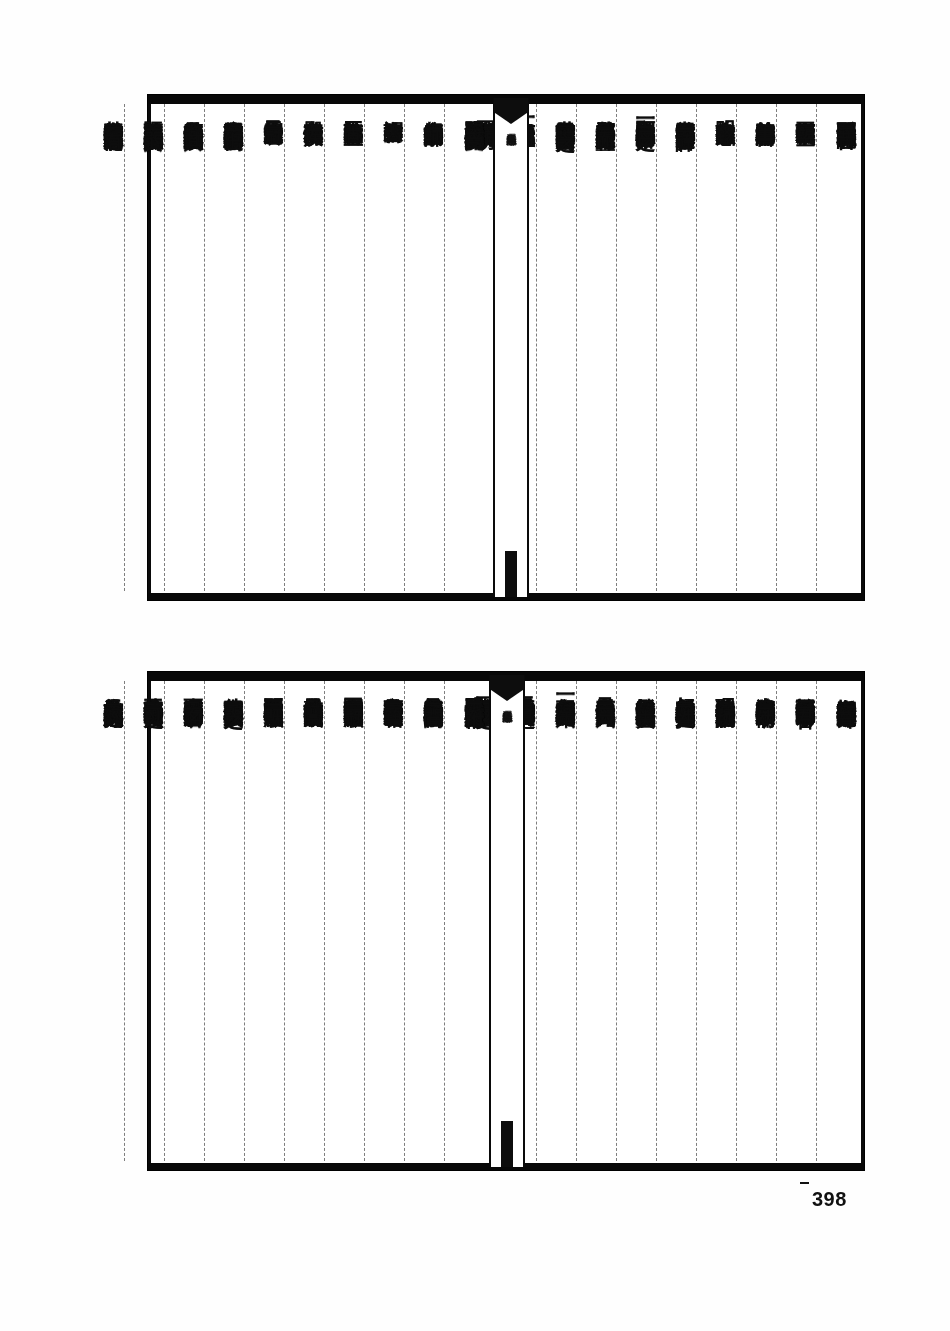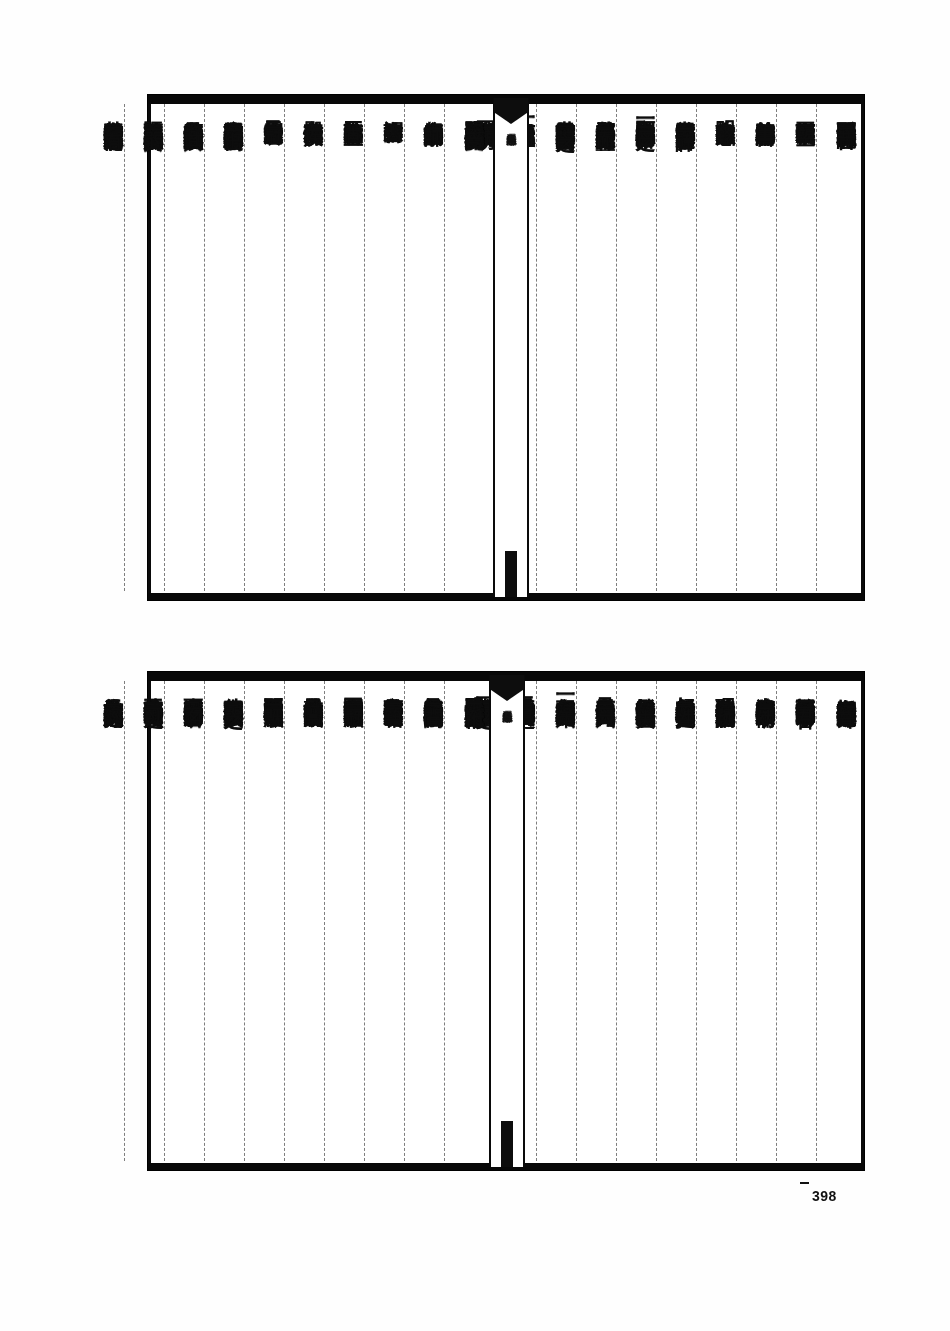--- a/index.html
+++ b/index.html
@@ -126,21 +126,21 @@
   #folio-top .side-a{ right:4px; width:330px; }
   #folio-top .side-b{ left:4px;  width:330px; }
   #folio-bottom .side-a{ right:4px; width:330px; }
   #folio-bottom .side-b{ left:4px;  width:330px; }
 
   
   .footer-pageno{
     position:absolute;
     left:812px;top:1188px;
     font-family:"Liberation Sans",sans-serif;
-    font-size:14px;
+    font-size:20px;
     font-weight:700;
     color:#111;
     letter-spacing:0.5px;
   }
   .footer-dash{
     position:absolute;
     left:800px;top:1182px;
     width:9px;height:2px;background:#111;
   }
 </style>

